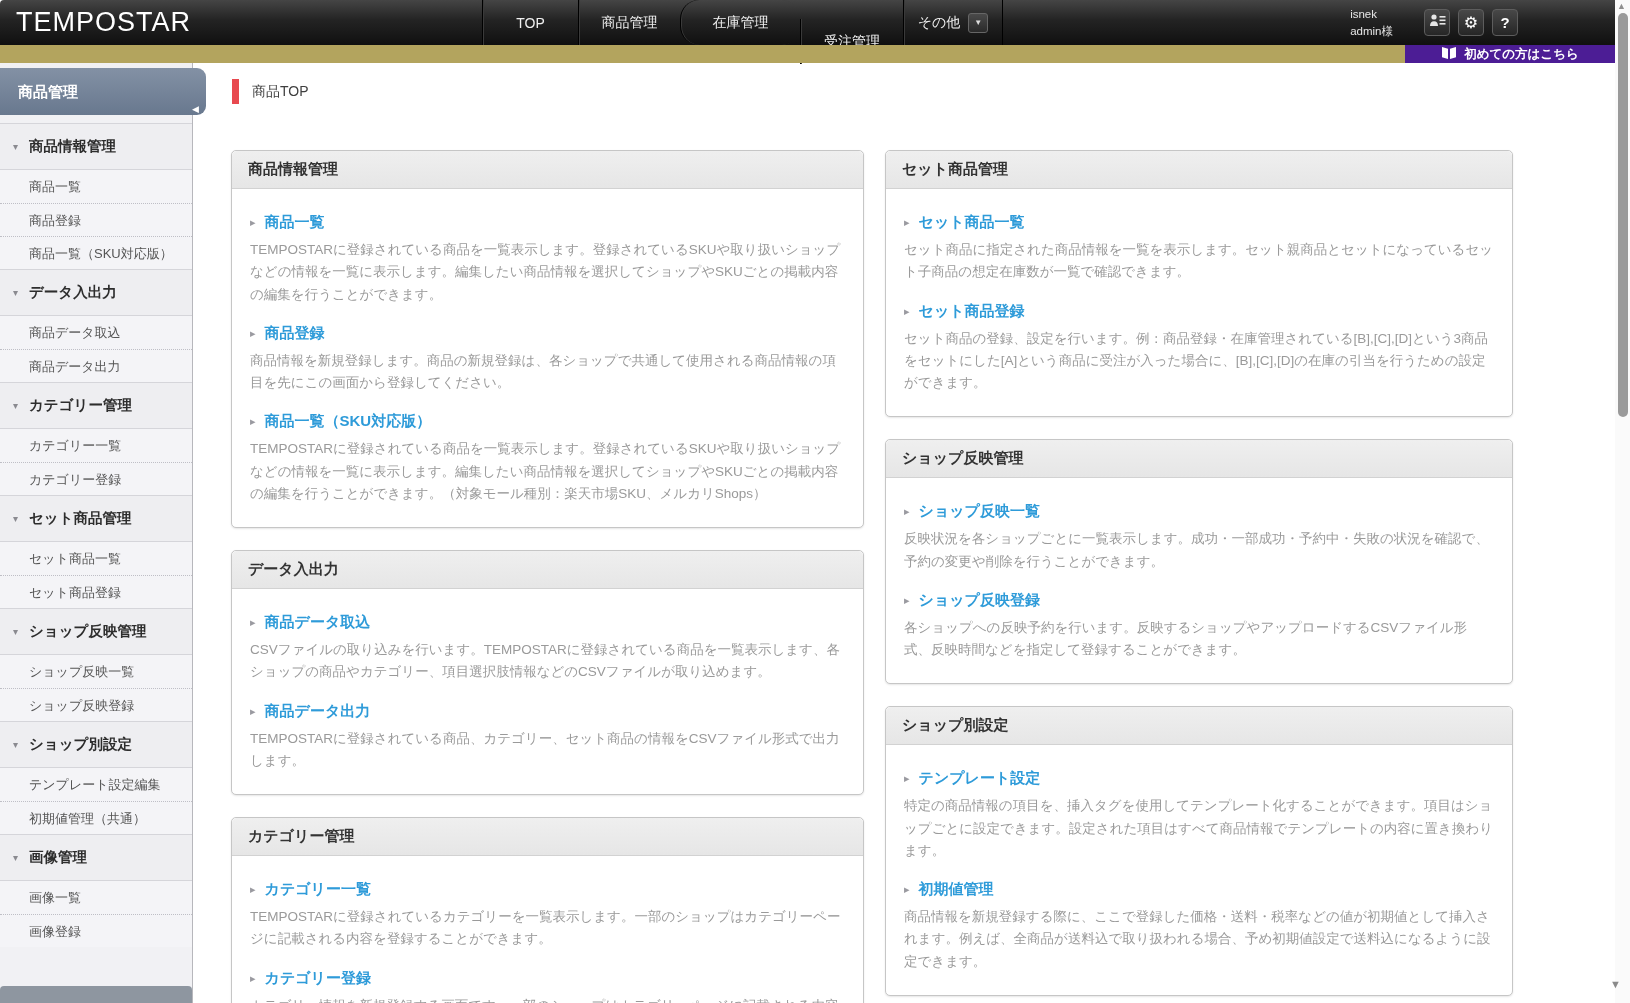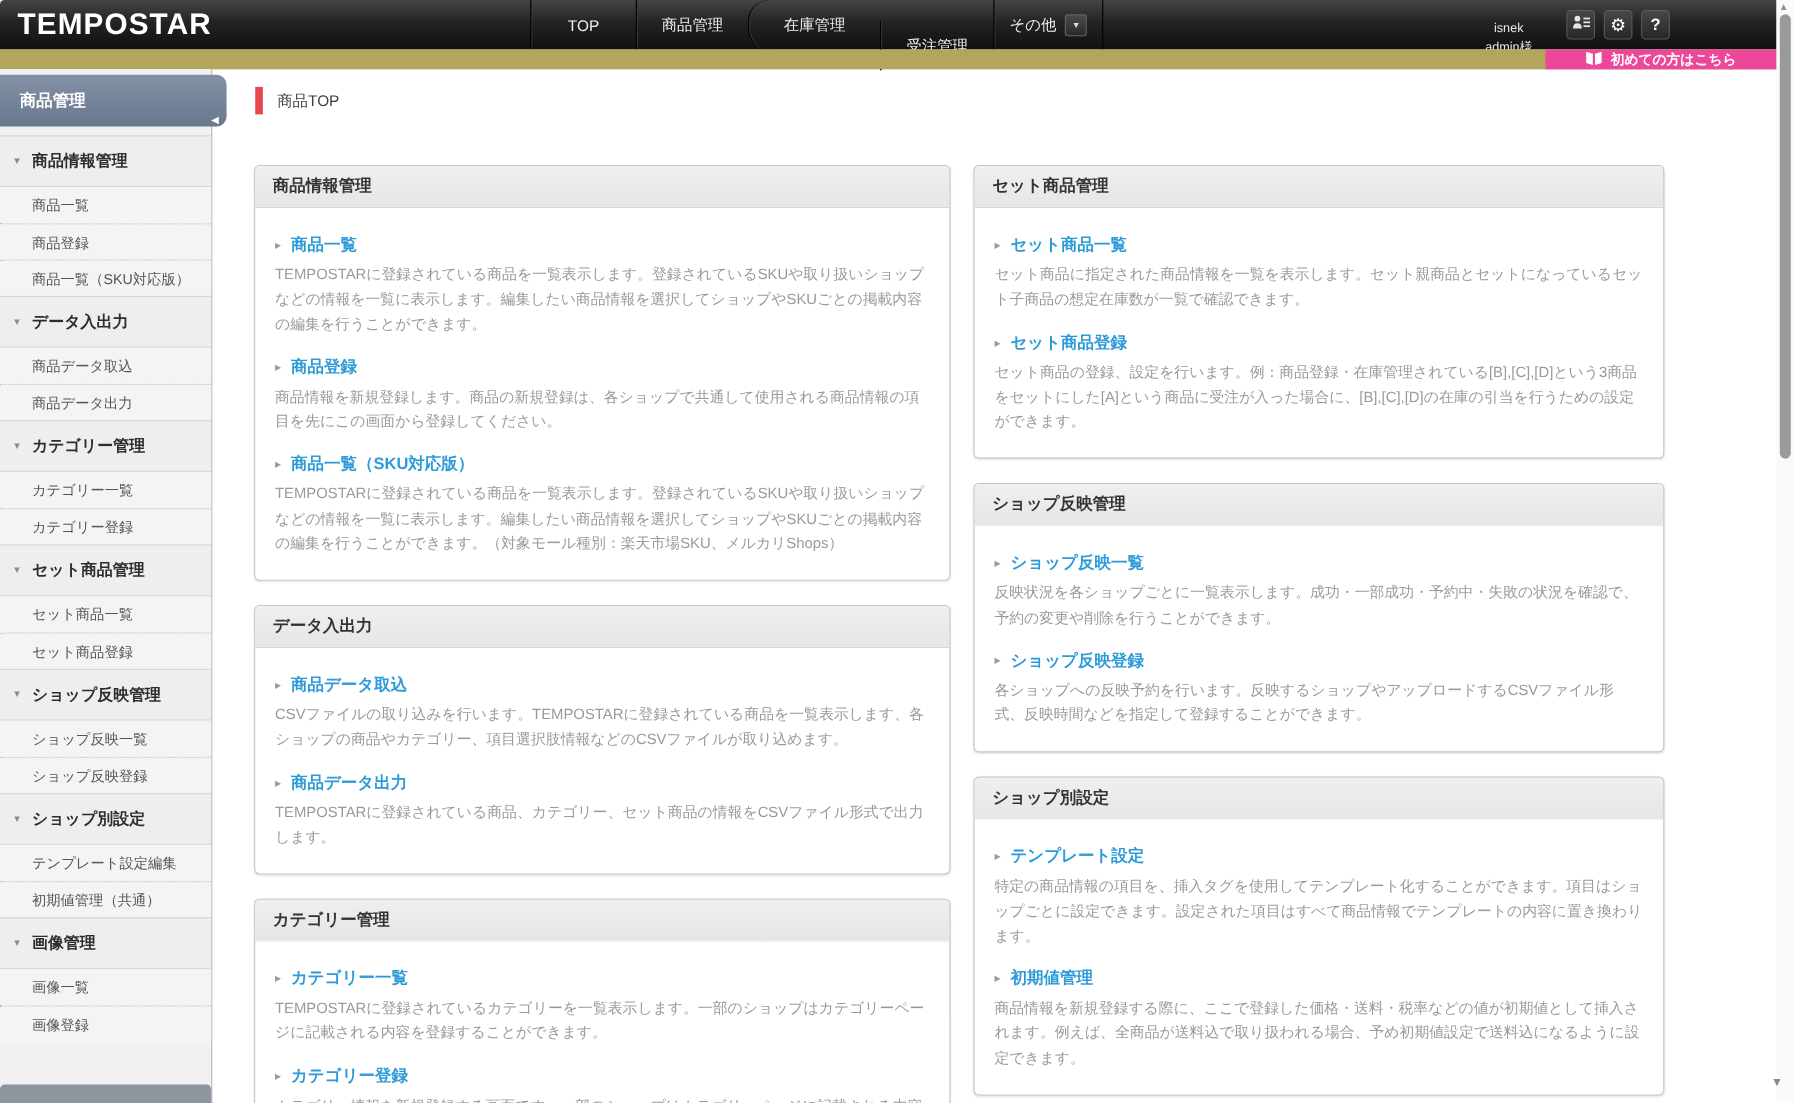--- a/index.html
+++ b/index.html
@@ -3,44 +3,44 @@
 <meta charset="utf-8">
 <style>
   * { margin:0; padding:0; box-sizing:border-box; }
   body { background:#e7e7e7; font-family:"Liberation Sans","DejaVu Sans",sans-serif; }
   .screen { position:relative; width:1630px; height:1003px; background:#fff; overflow:hidden; }
 
   
   .topbar { position:absolute; left:0; top:0; width:1615px; height:45px;
             background:linear-gradient(#454545,#232323 45%,#101010); border-radius:4px 0 0 0; }
   .logo { position:absolute; left:16px; top:0; line-height:45px; color:#fff; font-size:27px;
-          font-weight:bold; letter-spacing:1px; }
+          font-weight:normal; letter-spacing:1px; }
   .topnav { position:absolute; left:482px; top:0; height:45px; display:flex; }
   .nav-item { height:45px; display:flex; align-items:center; justify-content:center;
               color:#f0f0f0; font-size:14px; border-left:1px solid #000;
               box-shadow:inset 1px 0 0 #3a3a3a; cursor:pointer; }
   .nav-item:last-child { border-right:1px solid #000; }
   .nav-w1{width:96px;} .nav-w2{width:102px;} .nav-w3{width:120px;border-radius:19px;} .nav-w4{width:103px;margin-top:19px;}
   .nav-other{ width:100px; gap:8px; }
   .nav-caret { width:20px; height:20px; background:linear-gradient(#4a4a4a,#2a2a2a);
                border:1px solid #666; border-radius:3px; display:flex; align-items:center;
                justify-content:center; color:#ddd; font-size:8px; }
-  .user-block { position:absolute; right:222px; top:18px; text-align:center; color:#e6e6e6;
+  .user-block { position:absolute; right:222px; top:6px; text-align:left; color:#e6e6e6;
                 font-size:11.5px; line-height:1.45; }
   .icon-btn { position:absolute; top:9px; width:26px; height:27px;
               background:linear-gradient(#484848,#262626); border:1px solid #5d5d5d;
               border-radius:4px; color:#fff; display:flex; align-items:center;
               justify-content:center; cursor:pointer; }
   .icon-btn.b1{ left:1424px; } .icon-btn.b2{ left:1458px; font-size:16px; }
   .icon-btn.b3{ left:1492px; font-size:15px; font-weight:bold; }
 
   
   .gold-strip { position:absolute; left:0; top:45px; width:1615px; height:18px; background:#b3a45e; }
   .beginner-banner { position:absolute; left:1405px; top:45px; width:210px; height:18px;
-                     background:#ec4899; display:flex; align-items:center; justify-content:center;
+                     background:#4c1d95; display:flex; align-items:center; justify-content:center;
                      gap:7px; color:#fff; font-size:12.5px; font-weight:bold; cursor:pointer; }
 
   
   .sidebar { position:absolute; left:0; top:63px; width:193px; height:940px;
              background:#f1f1f4; border-right:1px solid #b7b7bc; }
   .sidebar-header { position:absolute; left:0; top:5px; width:206px; height:47px;
                     background:linear-gradient(#8391a5,#68788e); border-radius:0 9px 9px 0;
                     color:#fff; font-size:15px; font-weight:bold; line-height:47px;
                     padding-left:18px; cursor:pointer; z-index:5; }
   .collapse-arrow { position:absolute; right:7px; top:18px; font-size:9px; color:#fff; }

